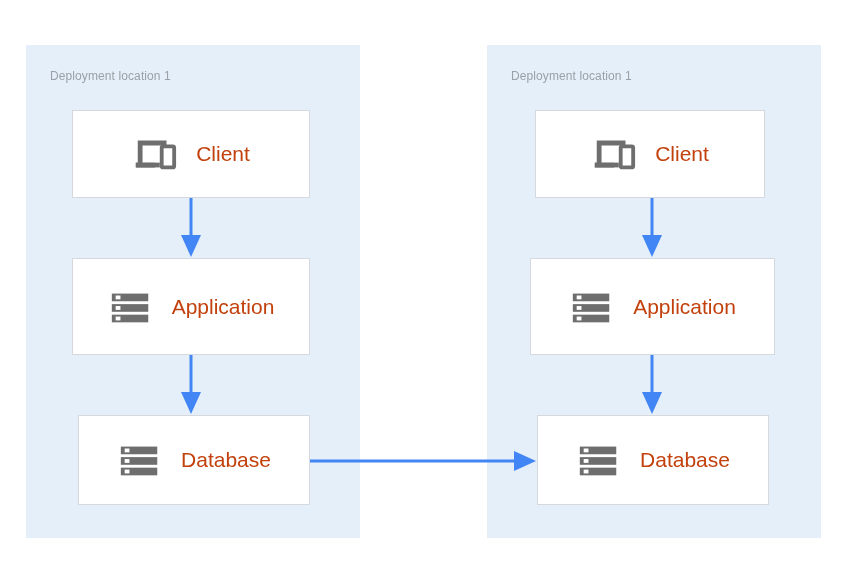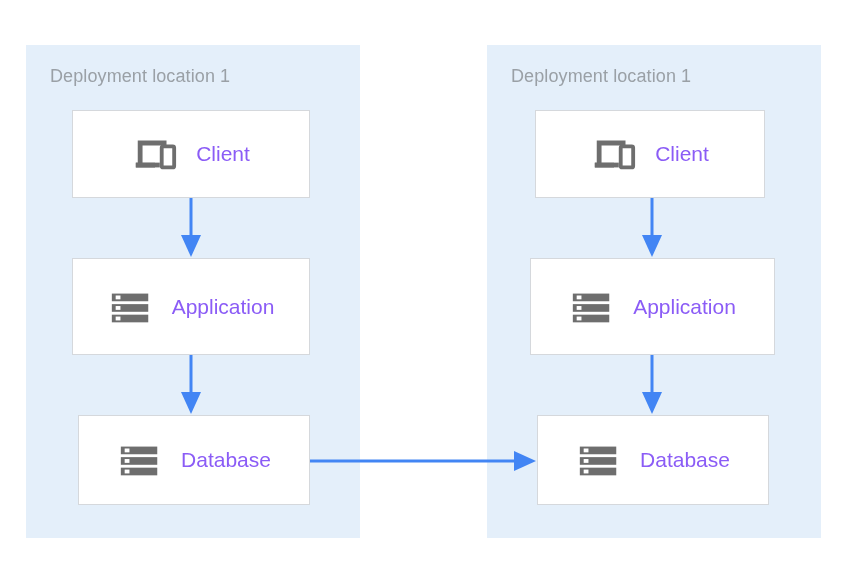--- a/index.html
+++ b/index.html
@@ -26,21 +26,21 @@
     position: absolute;
     background: #E4EFFA;
   }
   #zone-panel-1 { left: 26px;  top: 45px; width: 334px; height: 493px; }
   #zone-panel-2 { left: 487px; top: 45px; width: 334px; height: 493px; }
 
   .zone-title {
     position: absolute;
     top: 20px;
     left: 24px;
-    font-size: 18px;
+    font-size: 12px;
     line-height: 22px;
     color: #9AA0A6;
     letter-spacing: 0.1px;
     white-space: nowrap;
   }
 
   
   .node-box {
     position: absolute;
     background: #ffffff;
@@ -55,21 +55,21 @@
     flex: 0 0 auto;
     width: 46px;
     height: 46px;
     margin-right: 18px;
     display: block;
   }
   .node-label {
     flex: 0 0 auto;
     font-size: 21px;
     line-height: 24px;
-    color: #8b5cf6;
+    color: #c2410c;
     white-space: nowrap;
   }
 
   
   #node-client-1      { left: 72px; top: 110px; width: 238px; height: 88px; }
   #node-application-1 { left: 72px; top: 258px; width: 238px; height: 97px; }
   #node-database-1    { left: 78px; top: 415px; width: 232px; height: 90px; }
 
   
   #node-client-2      { left: 535px; top: 110px; width: 230px; height: 88px; }

